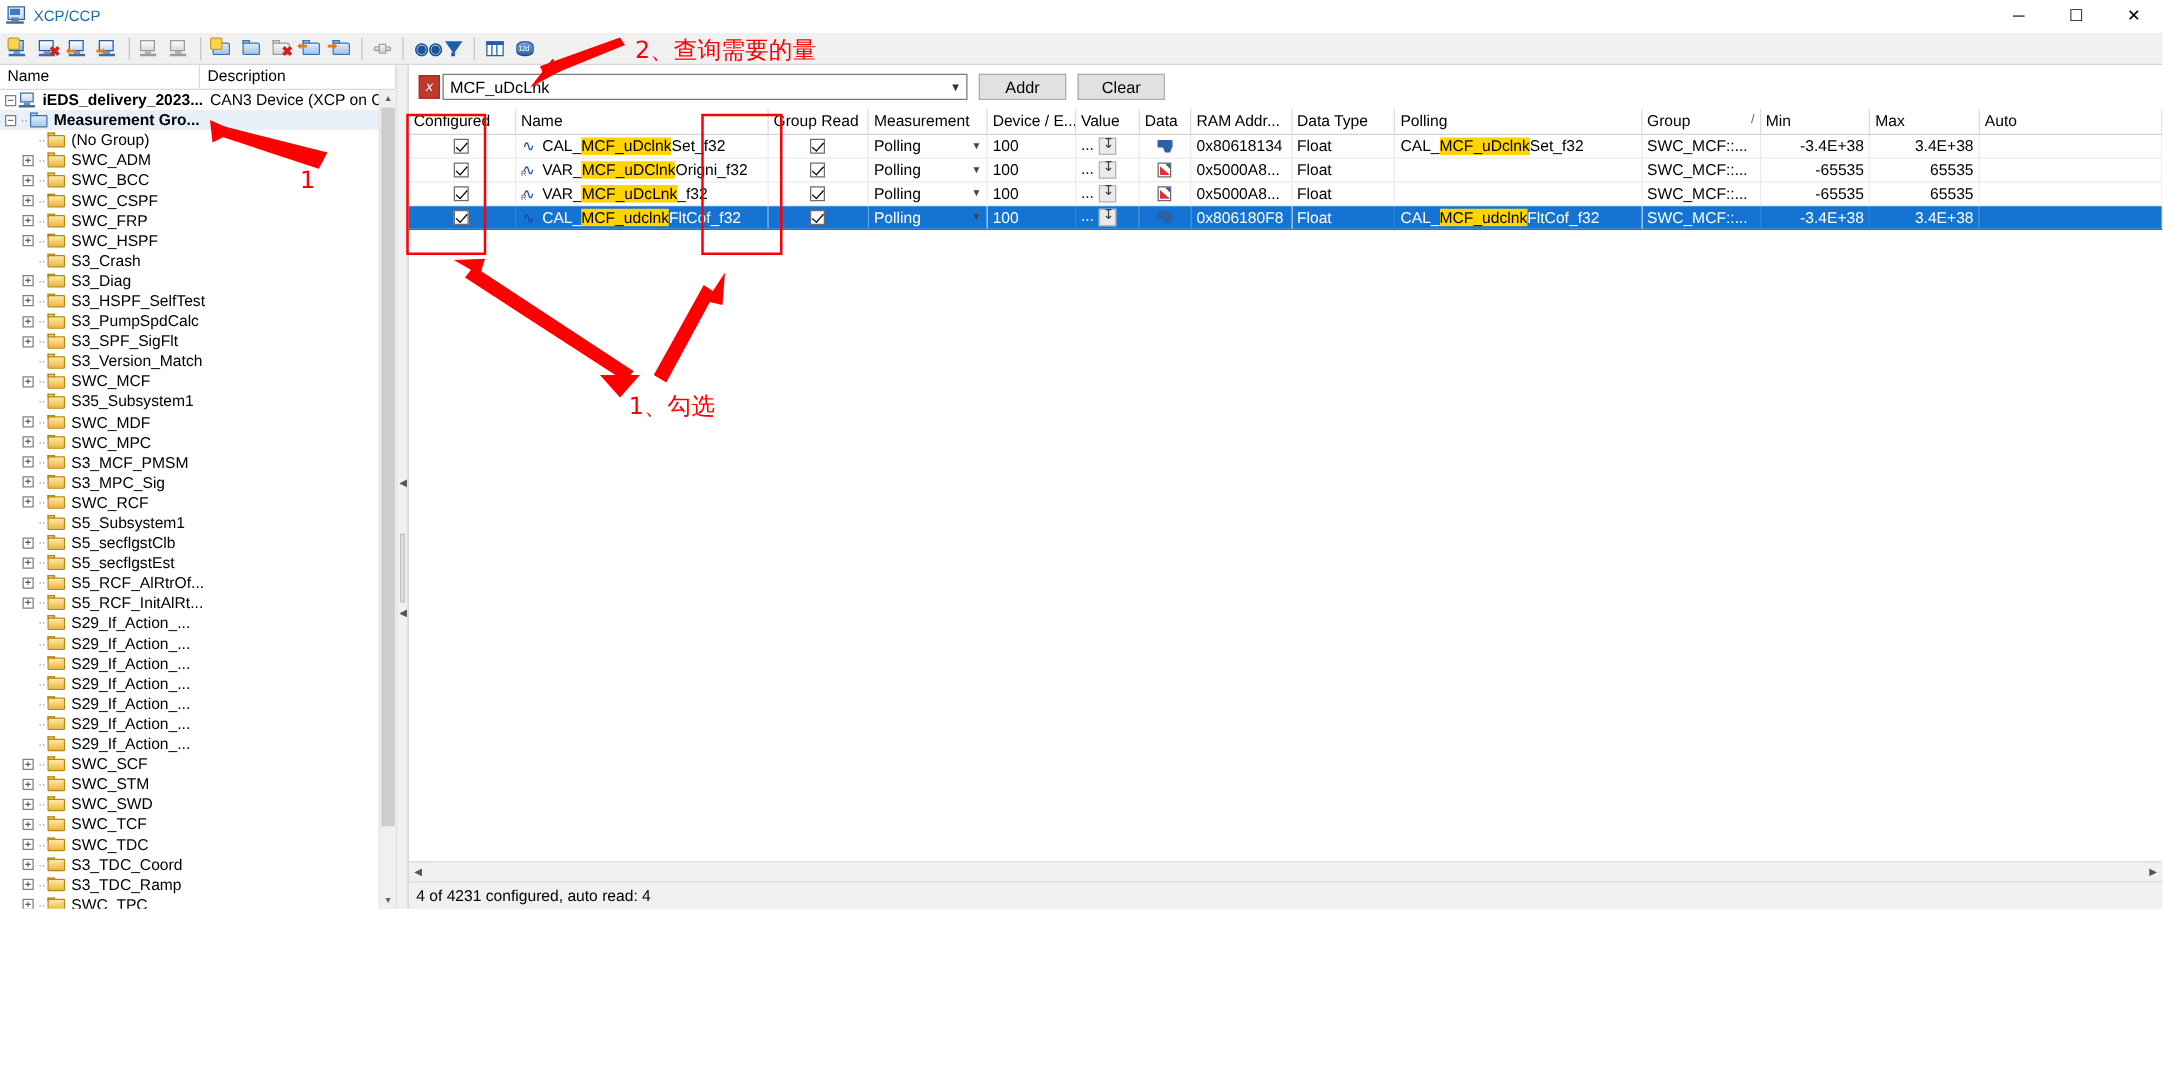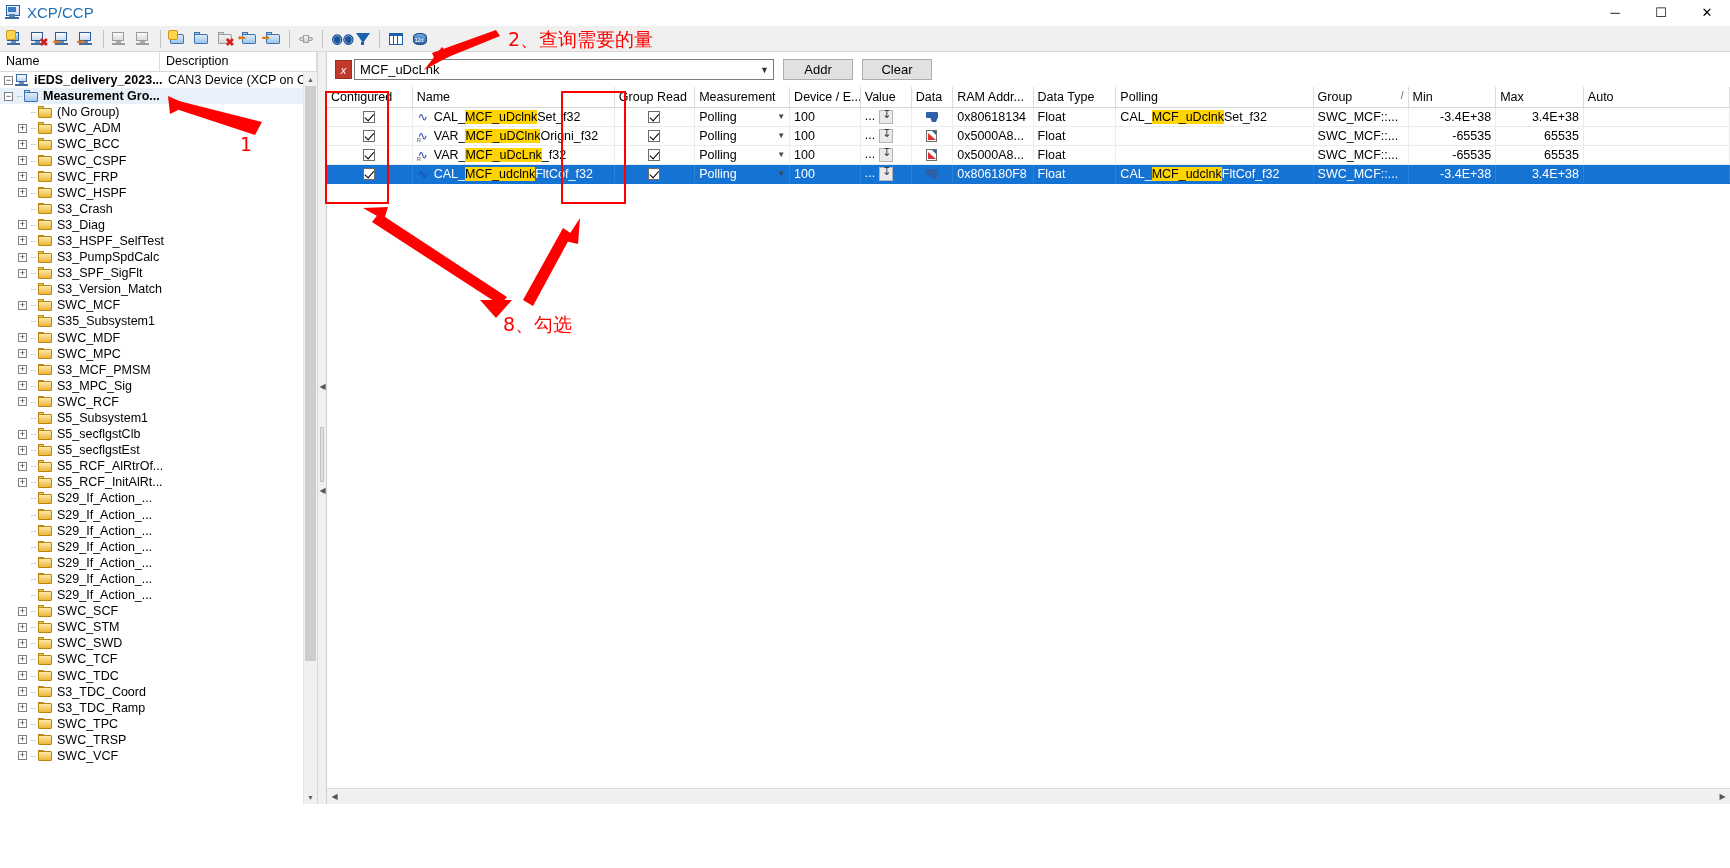--- a/index.html
+++ b/index.html
@@ -39,21 +39,21 @@
     background:#3c7ac4;
   }
   .title-icon .base {
     position:absolute; left:4px; top:9px; width:6px; height:3px; background:#5a7fa8;
   }
   .title-icon .foot {
     position:absolute; left:0px; top:12px; width:14px; height:2.5px; background:#3c6ea5;
   }
   .title-text {
     color: #1a6fb5;
-    font-size: 15px;
+    font-size: 12px;
   }
   .win-buttons {
     position: absolute; right: 0; top: 0;
     display: flex; height: 25px;
   }
   .win-btn {
     width: 46px; height: 25px;
     display: flex; align-items: center; justify-content: center;
     font-size: 13px; color: #000;
   }
@@ -152,21 +152,21 @@
     position:absolute; left:1px; top:6px; width:14px; height:4px;
     background: linear-gradient(#e9e9e9,#c9c9c9); border:1px solid #a0a0a0; box-sizing:border-box;
     border-radius:2px;
   }
   .ico .conn2 { position:absolute; left:5px; top:4px; width:6px; height:8px;
     background:linear-gradient(#f2f2f2,#d0d0d0); border:1px solid #a0a0a0; box-sizing:border-box; }
 
   
   .main {
     display: flex;
-    height: 752px;
+    height: 675px;
     box-sizing: border-box;
   }
   
   .tree-pane {
     width: 318px;
     border-right: 1px solid #d7d7d7;
     display: flex; flex-direction: column;
     background:#fff;
     box-sizing: border-box;
     flex: none;
@@ -1074,20 +1074,23 @@
             </tr>
           </tbody>
       </table>
     </div>
 
     <div class="hscroll-row">
       <div class="hs-left">◀</div>
       <div class="track"></div>
       <div class="hs-right">▶</div>
     </div>
+    <div class="statusbar">
+      <span>4 of 4231 configured, auto read: 4</span>
+    </div>
   </div>
 </div>
 
 <div class="anno">
   <svg width="1730" height="868">
 
     <polygon points="175,100 262,122 255,135 170,107" fill="#ff0000"></polygon>
     <polygon points="168,96 170,114 188,105" fill="#ff0000"></polygon>
 
     <polygon points="500,36 436,62 432,53 496,30" fill="#ff0000"></polygon>
@@ -1100,14 +1103,14 @@
     <polygon points="580,218 565,241 578,244" fill="#ff0000"></polygon>
 
     <polygon points="480,300 512,300 496,318" fill="#ff0000"></polygon>
   </svg>
 
   <div class="redbox" style="left:325px; top:91px; width:64px; height:113px;"></div>
   <div class="redbox" style="left:561px; top:91px; width:65px; height:113px;"></div>
 
   <div class="anno-text" style="left:240px; top:133px;">1</div>
   <div class="anno-text" style="left:508px; top:27px;">2、查询需要的量</div>
-  <div class="anno-text" style="left:503px; top:312px;">8、勾选</div>
+  <div class="anno-text" style="left:503px; top:312px;">1、勾选</div>
 </div>
 
 </body></html>

